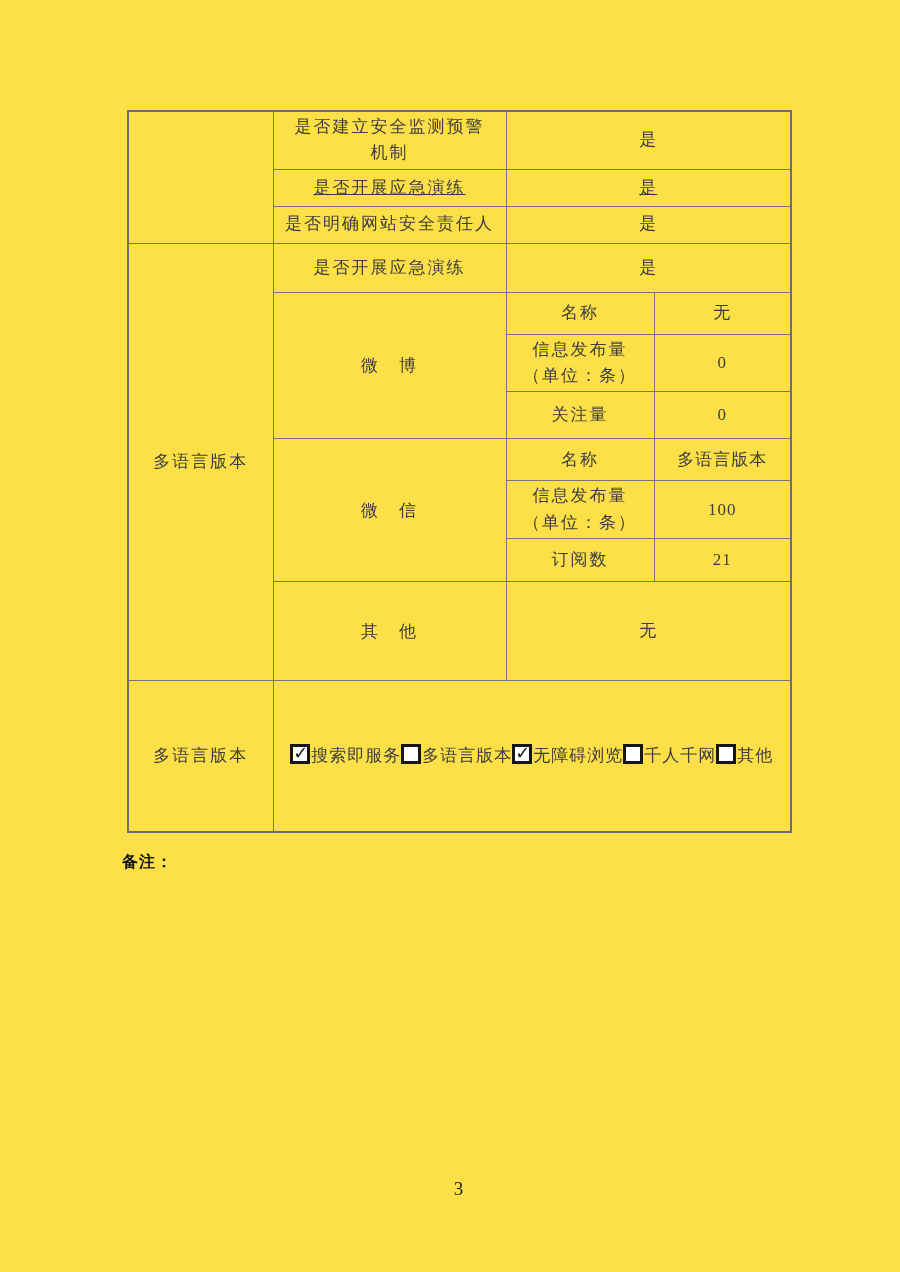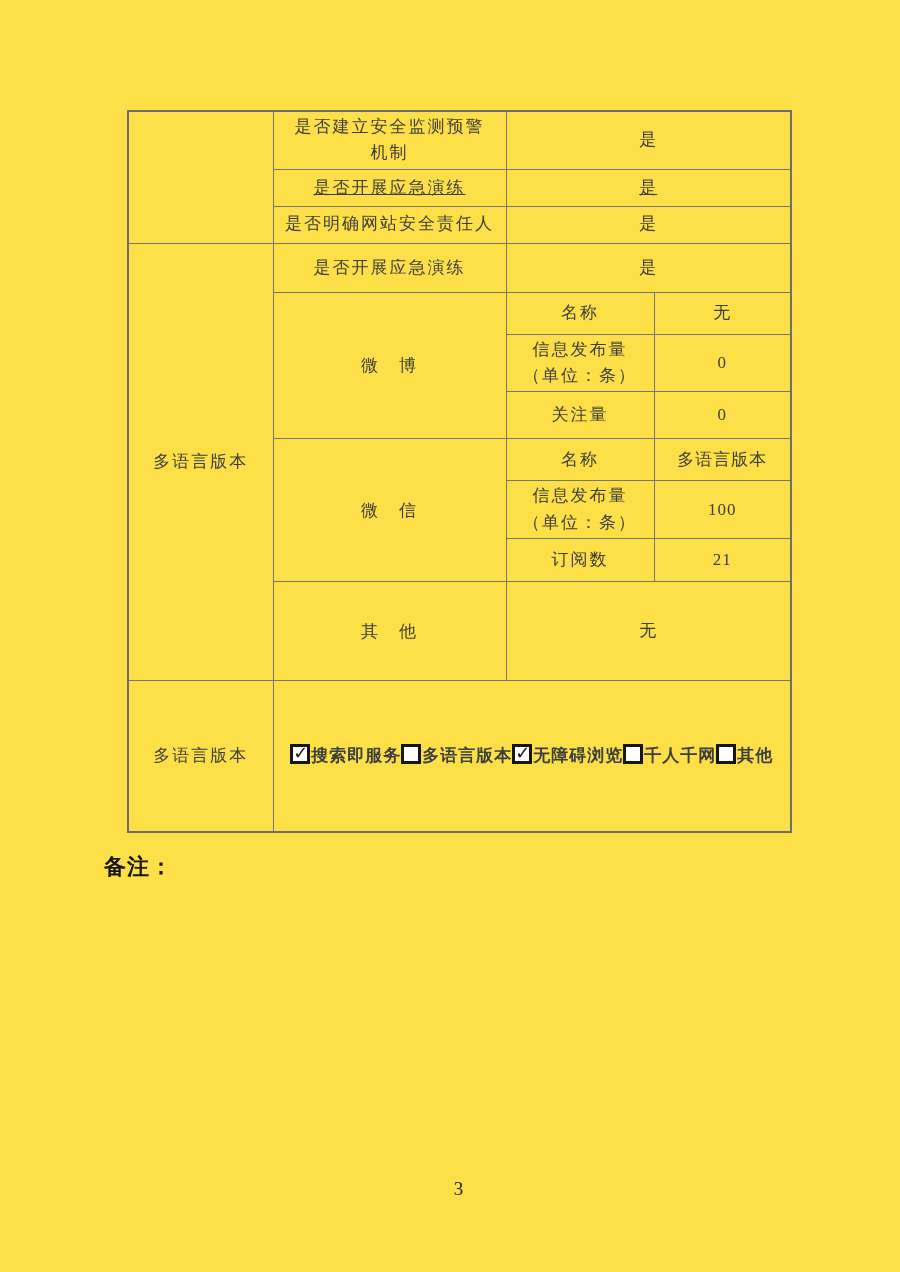--- a/index.html
+++ b/index.html
@@ -45,21 +45,20 @@
     line-height: 1.4;
   }
   .category-cell {
     letter-spacing: 2px;
     margin-top: 45px;
   }
   .checkbox-cell {
     text-align: center;
     letter-spacing: 1px;
     color: #3d3d3d;
-    font-weight: bold;
   }
   .cbx-item {
     display: inline-block;
     white-space: nowrap;
   }
   .cbx {
     display: inline-block;
     width: 14px;
     height: 14px;
     border: 3px solid #161616;
@@ -73,23 +72,23 @@
     position: absolute;
     left: 0px;
     top: -5px;
     font-size: 18px;
     font-weight: bold;
     color: #161616;
     font-family: "DejaVu Sans", sans-serif;
   }
   .notes {
     position: absolute;
-    left: 104px;
+    left: 122px;
     top: 852px;
-    font-size: 22px;
+    font-size: 16px;
     font-weight: bold;
     color: #141414;
     letter-spacing: 1px;
   }
   .page-number {
     position: absolute;
     left: 127px;
     top: 1178px;
     width: 663px;
     text-align: center;

